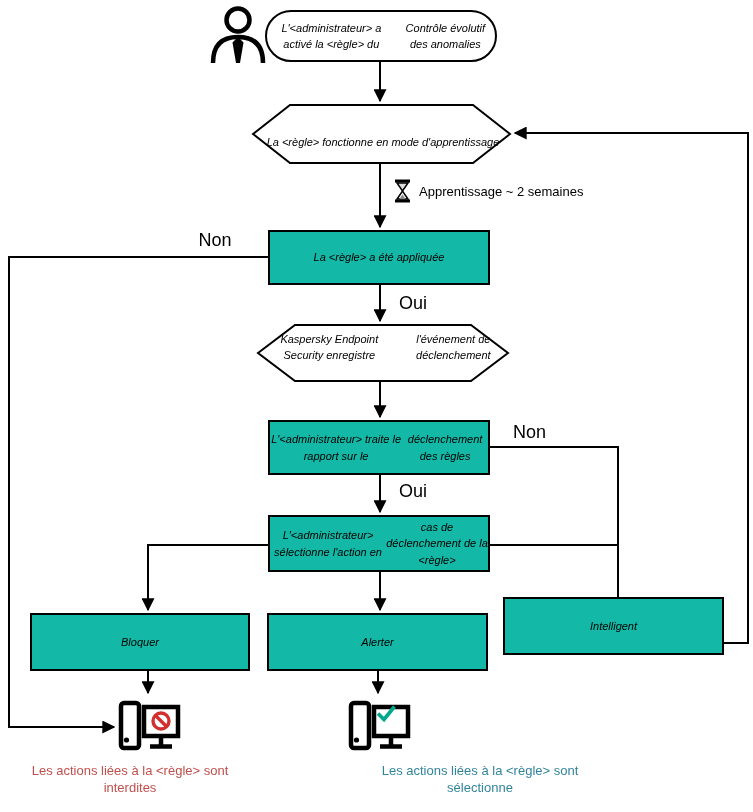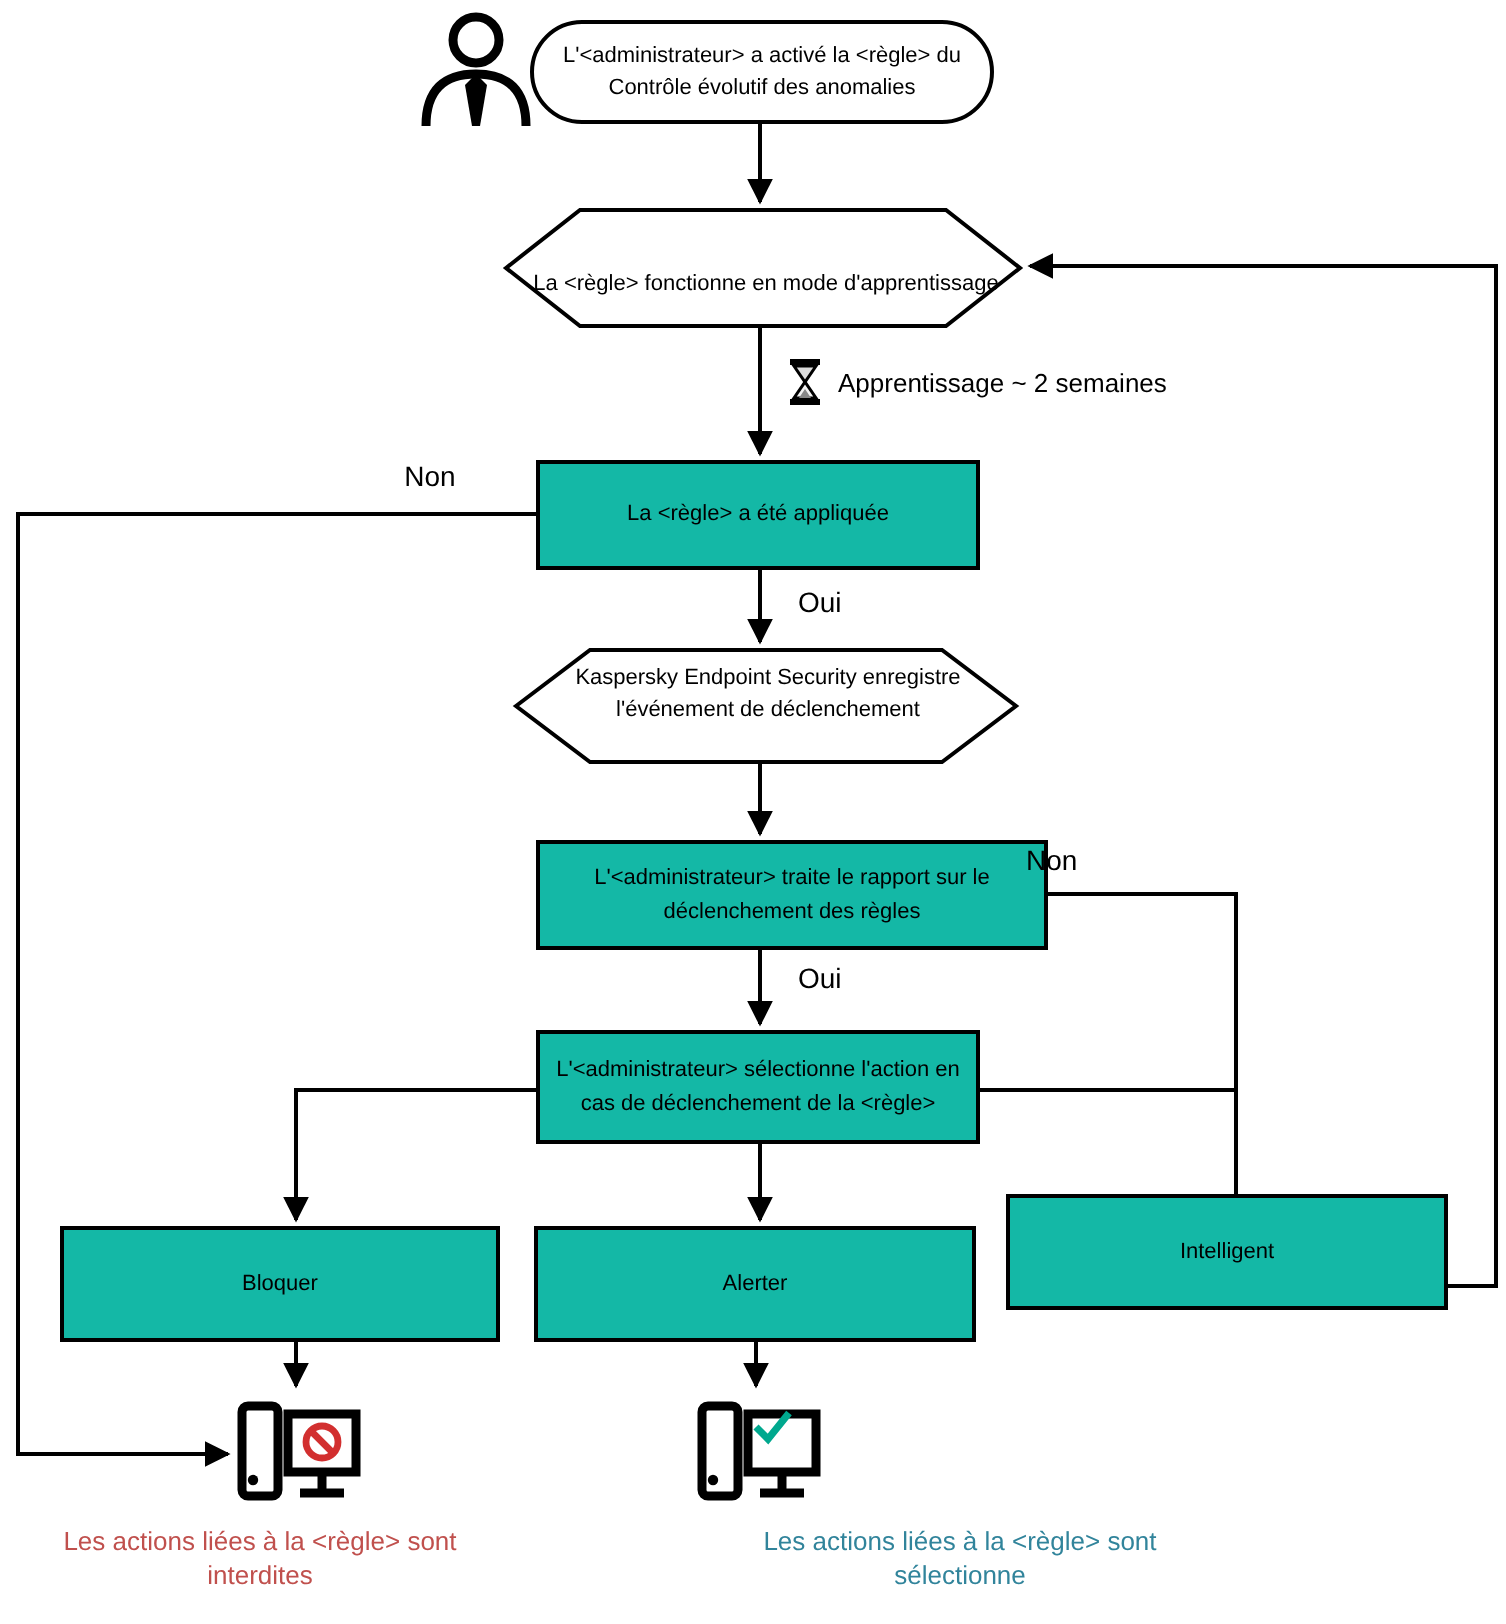--- a/index.html
+++ b/index.html
@@ -2,28 +2,28 @@
 <html><head>
 <meta charset="utf-8">
 <style>
   html,body{margin:0;padding:0;background:#fff;}
   .canvas{
     position:relative;width:753px;height:812px;background:#fff;overflow:hidden;
     font-family:"Liberation Sans",sans-serif;color:#000;
   }
   .layer{position:absolute;left:0;top:0;}
   .node{
-    position:absolute;box-sizing:border-box;display:flex;flex-direction:column;
+    position:absolute;box-sizing:border-box;display:flex;flex-direction:row;
     align-items:center;justify-content:center;text-align:center;
-    font-size:11px;line-height:1.5;color:#000;z-index:2;
+    font-size:11px;line-height:1.5;color:#000;z-index:2;font-style:italic;
   }
   .rect{border:2px solid #000;background:#14b8a6;}
   .stadium{border:2px solid #000;border-radius:26px;background:#fff;}
   .hex-text{background:transparent;z-index:3;}
-  .edge-label{position:absolute;font-size:14px;color:#000;z-index:3;}
+  .edge-label{position:absolute;font-size:18px;color:#000;z-index:3;}
   .learning{
     position:absolute;left:394px;top:179px;display:flex;align-items:center;gap:8px;
     font-size:13px;z-index:3;
   }
   .outcome{
     position:absolute;text-align:center;font-size:13px;line-height:1.32;z-index:3;
   }
   .outcome-blocked{left:0;top:762px;width:260px;color:#c0504d;}
   .outcome-allowed{left:330px;top:762px;width:300px;color:#31849b;}
   .icon-abs{position:absolute;z-index:3;}
@@ -91,21 +91,21 @@
   <div class="edge-label" style="left:192px;top:230px;width:46px;text-align:center;">Non</div>
   <div class="edge-label" style="left:399px;top:293px;">Oui</div>
   <div class="edge-label" style="left:513px;top:422px;">Non</div>
   <div class="edge-label" style="left:399px;top:481px;">Oui</div>
 
   <div class="node hex-text" style="left:260px;top:325px;width:248px;height:44px;">
     <div>Kaspersky Endpoint Security enregistre</div>
     <div>l'événement de déclenchement</div>
   </div>
 
-  <div class="node rect" style="left:268px;top:420px;width:256px;height:55px;">
+  <div class="node rect" style="left:268px;top:420px;width:222px;height:55px;">
     <div>L'&lt;administrateur&gt; traite le rapport sur le</div>
     <div>déclenchement des règles</div>
   </div>
 
   <div class="node rect" style="left:268px;top:515px;width:222px;height:57px;">
     <div>L'&lt;administrateur&gt; sélectionne l'action en</div>
     <div>cas de déclenchement de la &lt;règle&gt;</div>
   </div>
 
   <div class="node rect" style="left:267px;top:613px;width:221px;height:58px;">

